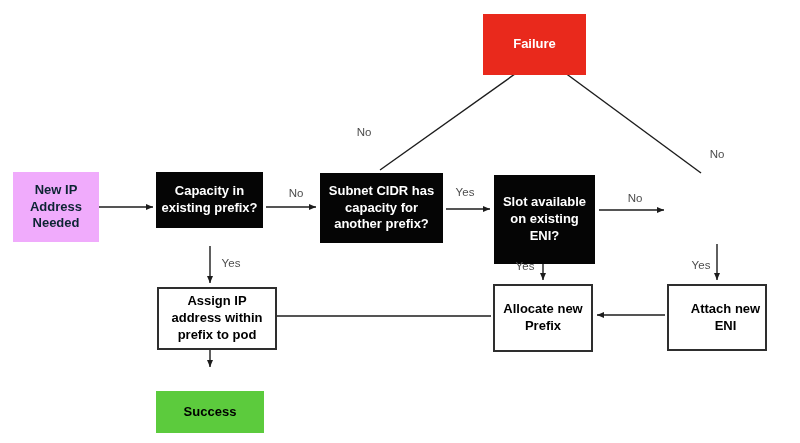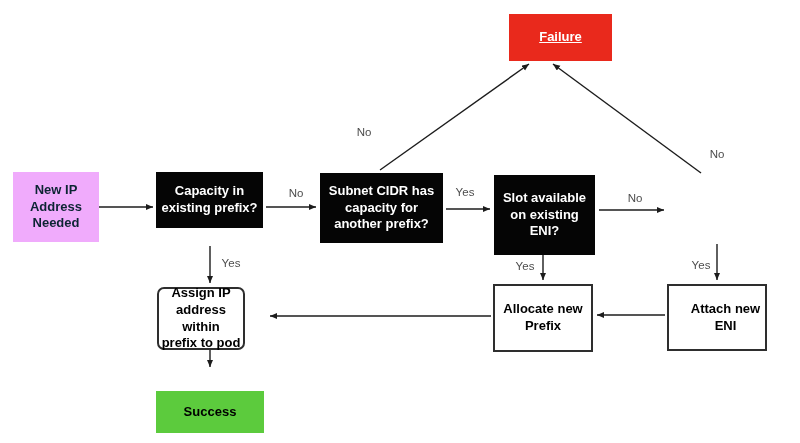--- a/index.html
+++ b/index.html
@@ -87,28 +87,28 @@
 Address
 Needed</div>
 
   <div class="node decision" style="left:156px; top:172px; width:107px; height:56px;">Capacity in
 existing prefix?</div>
 
   <div class="node decision" style="left:320px; top:173px; width:123px; height:70px;">Subnet CIDR has
 capacity for
 another prefix?</div>
 
-  <div class="node decision" style="left:494px; top:175px; width:101px; height:80px;">Slot available
+  <div class="node decision" style="left:494px; top:175px; width:101px; height:89px;">Slot available
 on existing
 ENI?</div>
 
 
-  <div class="node failure" style="left:509px; top:14px; width:103px; height:47px;text-decoration:underline;">Failure</div>
+  <div class="node failure" style="left:483px; top:14px; width:103px; height:61px;">Failure</div>
 
-  <div class="node action" style="left:157px; top:287px; width:88px; height:63px;border-radius:7px;">Assign IP
+  <div class="node action" style="left:157px; top:287px; width:120px; height:63px;">Assign IP
 address within
 prefix to pod</div>
 
   <div class="node action" style="left:493px; top:284px; width:100px; height:68px;">Allocate new
 Prefix</div>
 
   <div class="node action" style="left:667px; top:284px; width:100px; height:67px;padding-left:17px;">Attach new
 ENI</div>
 
   <div class="node success" style="left:156px; top:391px; width:108px; height:42px;">Success</div>

